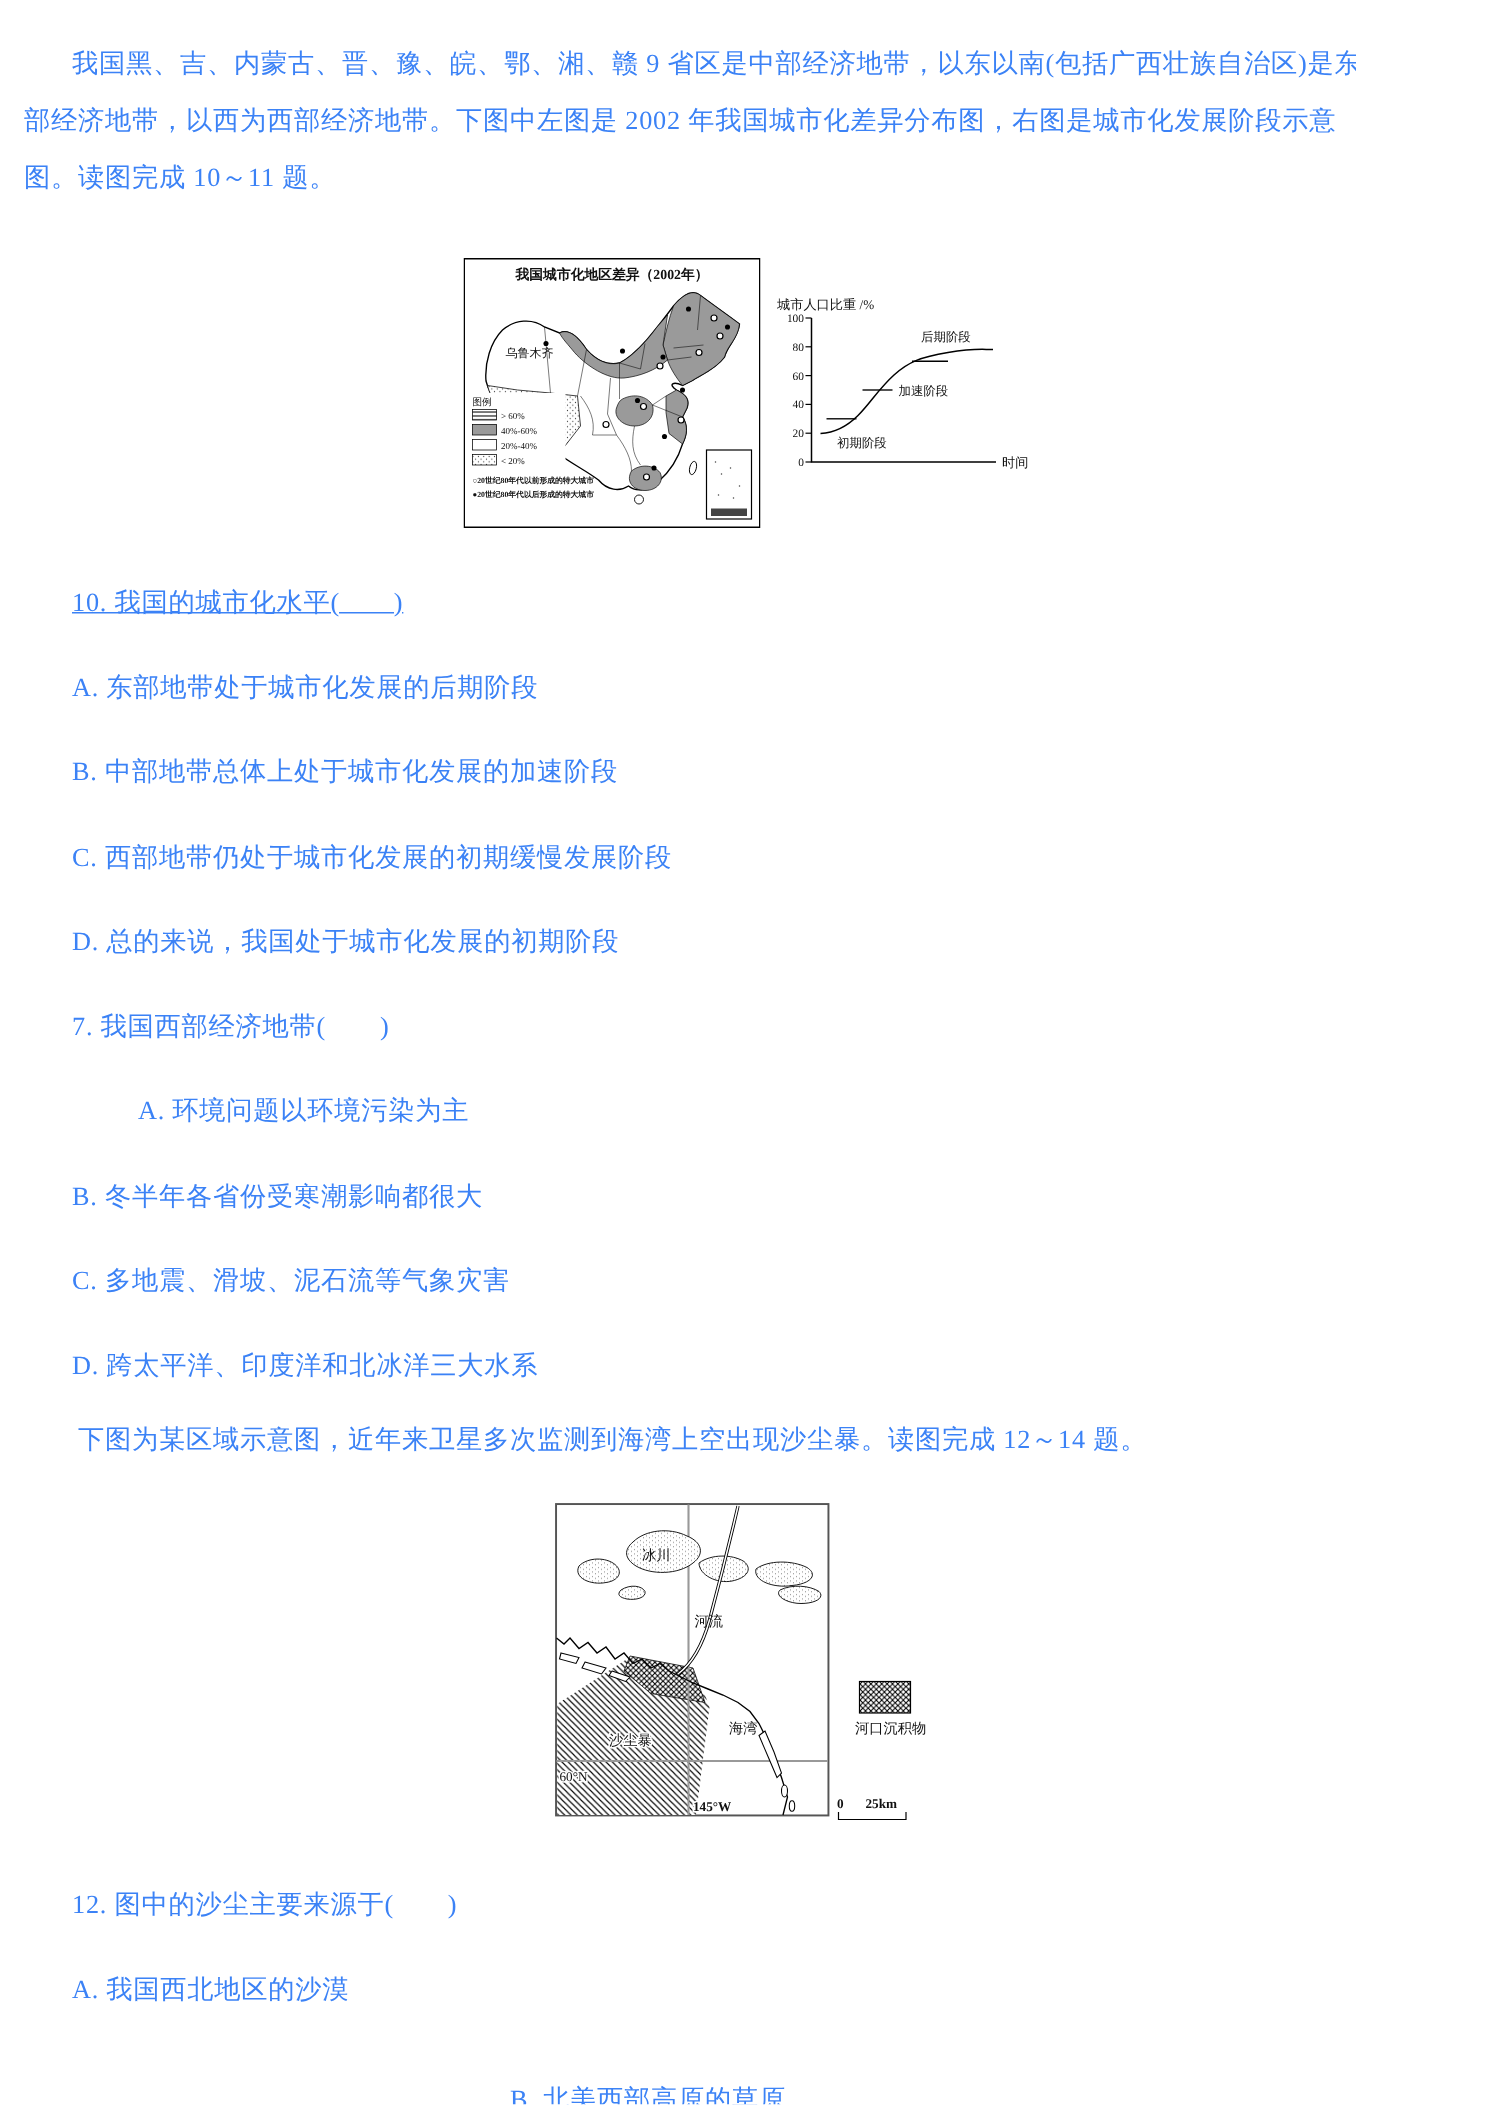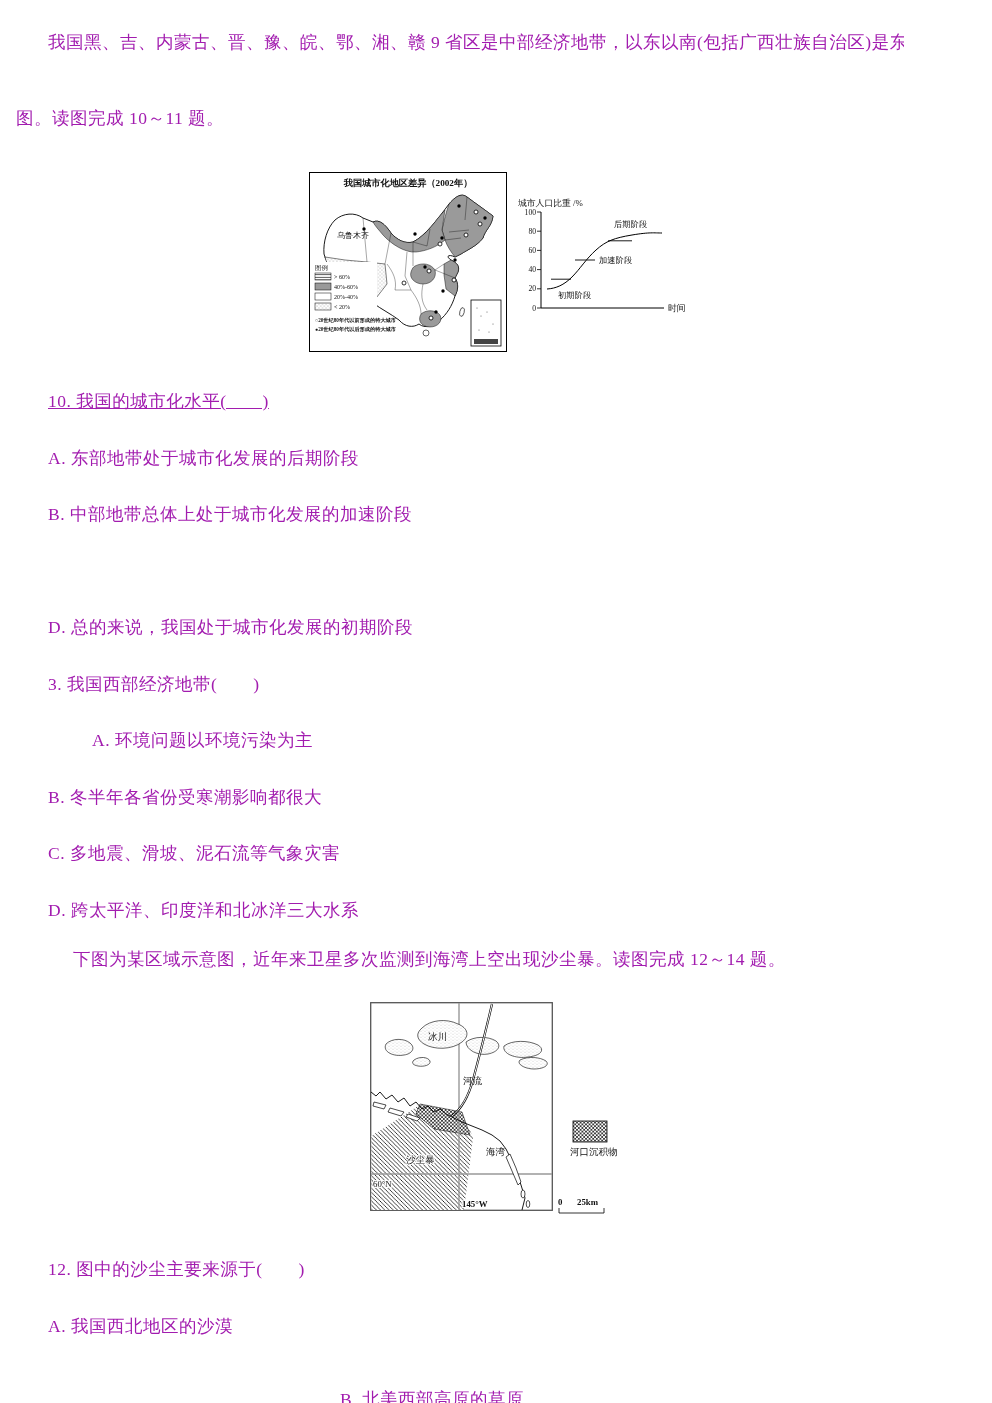--- a/index.html
+++ b/index.html
@@ -1,29 +1,30 @@
 <!DOCTYPE html>
 <html><head>
 <meta charset="utf-8">
 <style>
   html,body{margin:0;padding:0;background:#fff;}
   .page{
     position:relative;width:904px;height:1403px;background:#ffffff;
-    font-family:"Liberation Serif","DejaVu Serif",serif;color:#a21caf;overflow:hidden;
+    font-family:"Liberation Serif","DejaVu Serif",serif;color:#3b82f6;overflow:hidden;
   }
   .tline{position:absolute;font-size:17.5px;line-height:1.25;white-space:pre;letter-spacing:0.5px;}
   svg text{font-family:"Liberation Serif","DejaVu Serif",serif;fill:#111;}
   .figwrap{position:absolute;padding-left:24px;}
 </style>
 </head>
 <body>
 
 <div class="page">
 
   <div class="tline" style="left:48px;top:32px;">我国黑、吉、内蒙古、晋、豫、皖、鄂、湘、赣 9 省区是中部经济地带，以东以南(包括广西壮族自治区)是东</div>
+  <div class="tline" style="left:16px;top:70px;">部经济地带，以西为西部经济地带。下图中左图是 2002 年我国城市化差异分布图，右图是城市化发展阶段示意</div>
   <div class="tline" style="left:16px;top:108px;">图。读图完成 10～11 题。</div>
 
   <div class="figwrap" style="left:285px;top:172px;">
     <svg width="198" height="180" viewBox="0 0 198 180">
       <defs>
         <pattern id="m1-stripes" width="5" height="2.6" patternUnits="userSpaceOnUse">
           <rect width="5" height="2.6" fill="#fff"></rect>
           <line x1="0" y1="1.3" x2="5" y2="1.3" stroke="#000" stroke-width="0.7"></line>
         </pattern>
         <pattern id="m1-dots" width="3.6" height="3.6" patternUnits="userSpaceOnUse">
@@ -150,29 +151,30 @@
       <text x="44" y="102" font-size="8.3">初期阶段</text>
       <text x="85" y="67" font-size="8.3">加速阶段</text>
       <text x="100" y="31" font-size="8.3">后期阶段</text>
       <text x="154" y="115" font-size="8.8">时间</text>
     </svg>
   </div>
 
   <div class="tline" style="left:48px;top:391px;text-decoration:underline;">10. 我国的城市化水平(　　)</div>
   <div class="tline" style="left:48px;top:448px;">A. 东部地带处于城市化发展的后期阶段</div>
   <div class="tline" style="left:48px;top:504px;">B. 中部地带总体上处于城市化发展的加速阶段</div>
+  <div class="tline" style="left:48px;top:561px;">C. 西部地带仍处于城市化发展的初期缓慢发展阶段</div>
   <div class="tline" style="left:48px;top:617px;">D. 总的来说，我国处于城市化发展的初期阶段</div>
 
-  <div class="tline" style="left:48px;top:674px;">3. 我国西部经济地带(　　)</div>
+  <div class="tline" style="left:48px;top:674px;">7. 我国西部经济地带(　　)</div>
   <div class="tline" style="left:48px;top:730px;margin-left:44px;">A. 环境问题以环境污染为主</div>
   <div class="tline" style="left:48px;top:843px;">C. 多地震、滑坡、泥石流等气象灾害</div>
   <div class="tline" style="left:48px;top:787px;">B. 冬半年各省份受寒潮影响都很大</div>
   <div class="tline" style="left:48px;top:900px;">D. 跨太平洋、印度洋和北冰洋三大水系</div>
 
-  <div class="tline" style="left:73px;top:949px;">下图为某区域示意图，近年来卫星多次监测到海湾上空出现沙尘暴。读图完成 12～14 题。</div>
+  <div class="tline" style="left:52px;top:949px;">下图为某区域示意图，近年来卫星多次监测到海湾上空出现沙尘暴。读图完成 12～14 题。</div>
 
   <div class="figwrap" style="left:346px;top:1002px;">
     <svg width="252" height="214" viewBox="0 0 252 214">
       <defs>
         <pattern id="m2-stipple" width="4" height="3" patternUnits="userSpaceOnUse">
           <rect width="4" height="3" fill="#fff"></rect>
           <circle cx="1" cy="1" r="0.34" fill="#777"></circle>
           <circle cx="3" cy="2.2" r="0.34" fill="#777"></circle>
         </pattern>
         <pattern id="m2-hatch" width="4.2" height="4.2" patternUnits="userSpaceOnUse">

